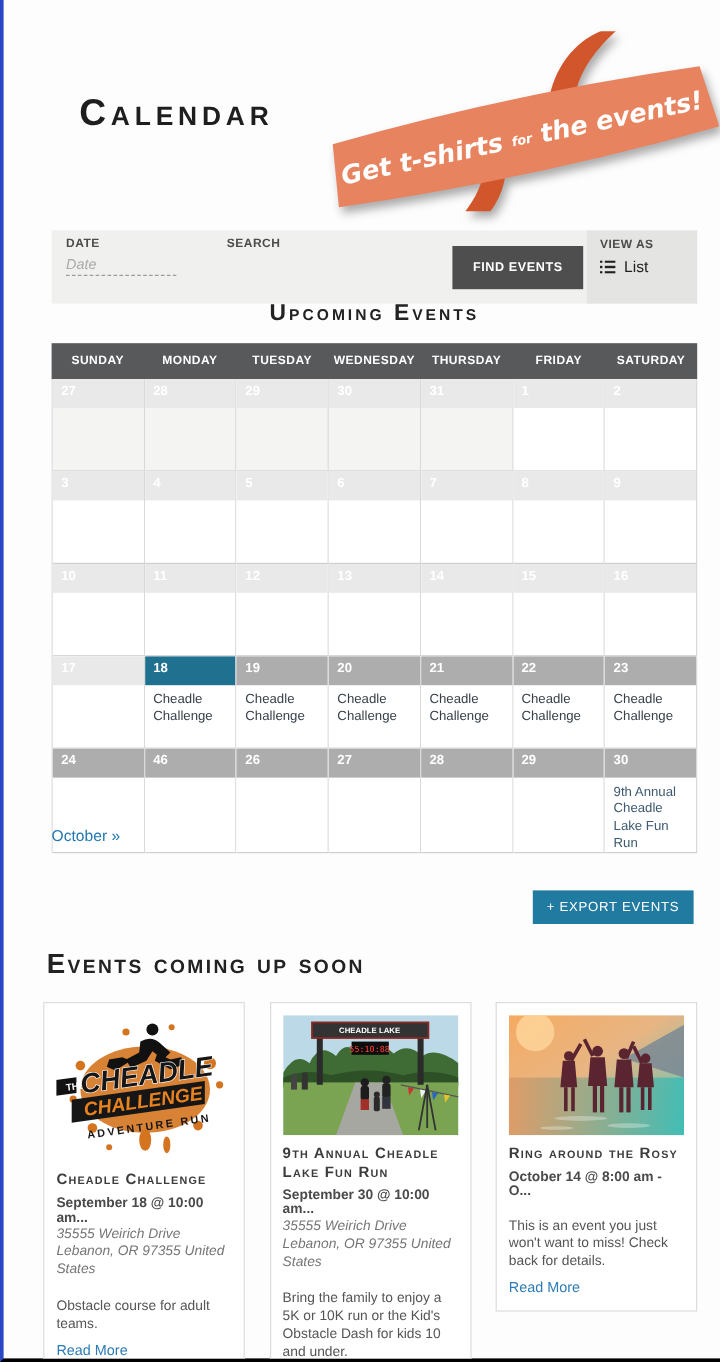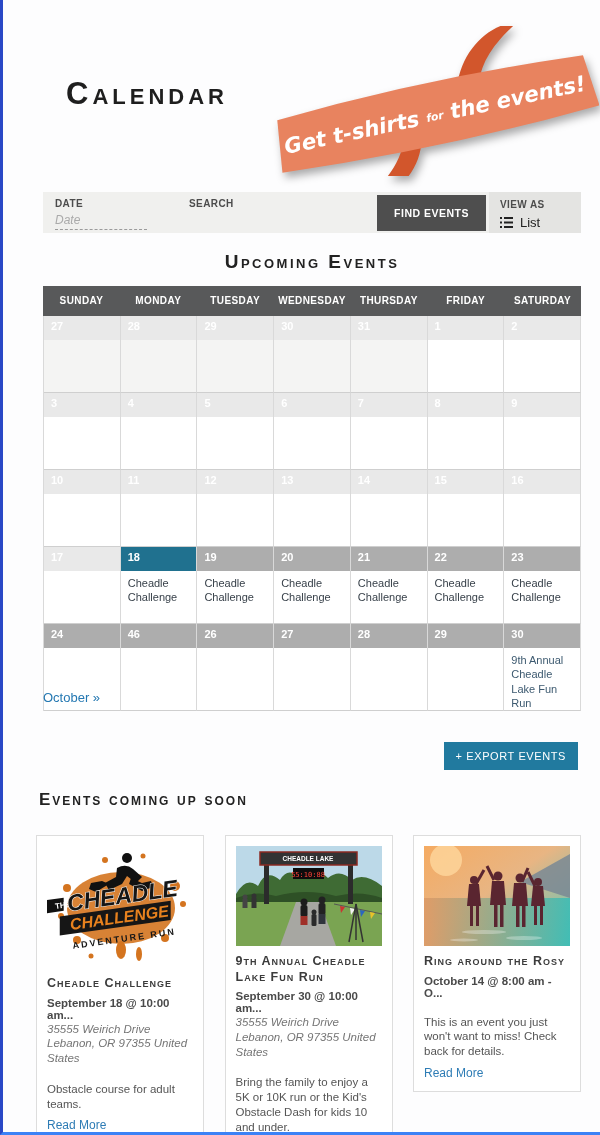--- a/index.html
+++ b/index.html
@@ -1,34 +1,34 @@
 <!DOCTYPE html>
 <html><head>
 <meta charset="utf-8">
 <style>
   * { margin:0; padding:0; box-sizing:border-box; }
   html,body { background:#eef0f4; }
   body { font-family:"Liberation Sans", sans-serif; }
   .page {
     position:relative; width:600px; height:1135px; margin:0 auto;
     background:#fdfdfe; overflow:hidden;
-    border-left:3px solid #2a48c6; border-bottom:3px solid #3b82f6;
+    border-left:3px solid #2a48c6; border-bottom:3px solid #000000;
   }
   
   .page-title {
     position:absolute; left:63px; top:76px;
     font-size:31px; font-weight:bold; color:#1e1e1e;
     font-variant:small-caps; letter-spacing:4px;
   }
   .ribbon { position:absolute; left:266px; top:26px; width:330px; height:150px;
     filter:drop-shadow(3px 5px 4px rgba(0,0,0,.33)); }
   .ribbon text { font-family:"DejaVu Sans", sans-serif; font-style:italic; font-weight:bold; fill:#fff; }
   
   .filter-bar {
-    position:absolute; left:40px; top:192px; width:538px; height:41px;
+    position:absolute; left:40px; top:192px; width:538px; height:61px;
     background:#f0f0ee; display:flex; align-items:stretch;
   }
   .f-field { padding:6px 0 0 12px; }
   .f-label { font-size:10px; font-weight:bold; color:#4c4c4c; letter-spacing:.4px; }
   .f-input {
     display:block; background:transparent; border:none; outline:none;
     border-bottom:1px dashed #9b9b9b; font-size:12px; font-style:italic;
     color:#555; padding:3px 0 2px 0; margin-top:1px;
     font-family:"Liberation Sans", sans-serif;
   }
@@ -79,21 +79,21 @@
   .next-month { font-size:13px; color:#2478b2; text-decoration:none; cursor:pointer; }
   .export-btn {
     position:absolute; right:22px; top:742px;
     background:#217a9f; color:#fff; border:none; cursor:pointer;
     font-size:11px; font-weight:normal; letter-spacing:.6px;
     padding:8px 12px; font-family:"Liberation Sans", sans-serif;
   }
   
   .events-heading {
     position:absolute; left:36px; top:790px;
-    font-size:17px; font-weight:bold; color:#222;
+    font-size:23px; font-weight:bold; color:#222;
     font-variant:small-caps; letter-spacing:2px;
   }
   .cards { position:absolute; left:33px; top:835px; width:545px;
     display:flex; justify-content:space-between; align-items:flex-start; }
   .card {
     width:168px; background:#fff; border:1px solid #ddd; padding:10px;
   }
   .card-img { display:block; width:146px; }
   .card-title {
     margin-top:8px; font-size:12.5px; font-weight:bold; color:#3c3c3c;

